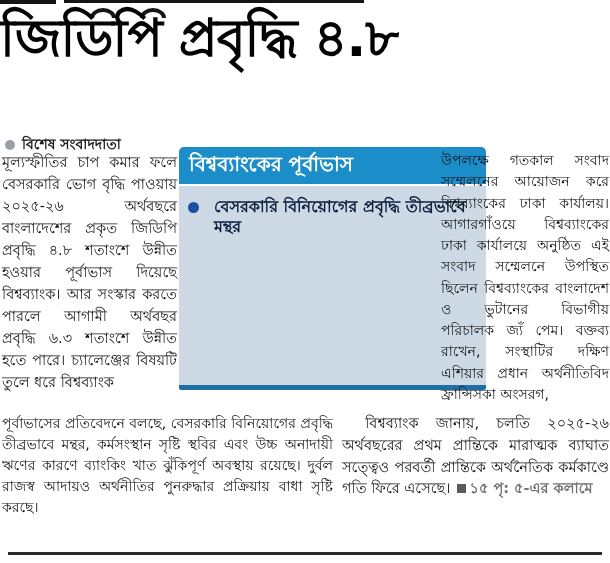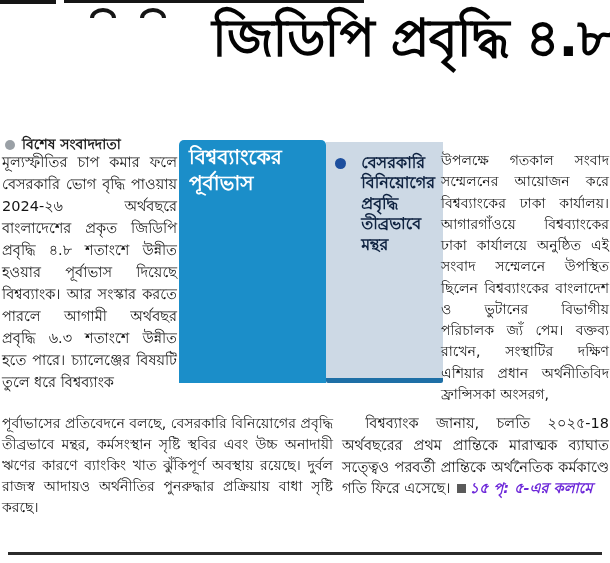--- a/index.html
+++ b/index.html
@@ -9,58 +9,58 @@
     font-family:"DejaVu Sans", sans-serif; color:#111; overflow:hidden;
   }
   
   .frag-bar-1 { position:absolute; left:0; top:0; width:56px; height:4px; background:#151515; }
   .frag-bar-2 { position:absolute; left:64px; top:0; width:300px; height:3px; background:#151515; }
   .frag-arc { position:absolute; top:8px; width:26px; height:10px; border:4px solid #151515;
     border-bottom:none; border-radius:13px 13px 0 0 / 10px 10px 0 0; background:transparent; }
   .frag-arc.a1 { left:90px; } .frag-arc.a2 { left:140px; }
 
   .headline {
-    position:absolute; top:10px; left:0; width:610px; text-align:right;
+    position:absolute; top:10px; left:0; width:610px; text-align:left;
     font-size:52px; line-height:1.1; font-weight:700; color:#030303; letter-spacing:-1px;
   }
   .byline {
     position:absolute; top:133px; left:5px; display:flex; align-items:center; gap:7px;
     font-size:14px; font-weight:700; color:#1c1c1c;
   }
   .byline-dot { width:10px; height:10px; border-radius:50%; background:#9aa0a6; flex:none; }
 
   .col { position:absolute; text-align:justify; color:#141414; }
   .col p { text-align:justify; }
   .col-left-narrow  { left:2px;   top:151px; width:175px; font-size:14.5px; line-height:1.52; }
   .col-right-narrow { left:441px; top:150px; width:168px; font-size:14px; line-height:1.52; }
   .col-left-wide    { left:2px;   top:413px; width:331px; font-size:14px; line-height:1.5; }
   .col-right-wide   { left:342px; top:413px; width:267px; font-size:14.5px; line-height:1.5; }
   .indent { text-indent:1.6em; }
 
   .infobox {
-    position:absolute; left:179px; top:140px; width:264px; height:243px;
-    display:flex; 
+    position:absolute; left:179px; top:147px; width:307px; height:243px;
+    display:flex; flex-direction:column;
   }
   .infobox-header {
     background:#1b8ec9; color:#ffffff; font-weight:700; font-size:20px;
     padding:4px 10px 7px 10px; border-radius:5px 5px 0 0; line-height:1.3;
   }
   .infobox-body {
     background:#cdd9e5; margin-top:2px; flex:1; padding:11px 8px 6px 9px;
     border-bottom:5px solid #1e6fa6; border-radius:0 0 2px 2px;
   }
   .infobox-item {
     display:flex; gap:15px; margin-bottom:11px;
     font-size:16px; font-weight:700; color:#0e2240; line-height:1.28;
   }
   .infobox-bullet { width:11px; height:11px; border-radius:50%; background:#1d4f9e; margin-top:5px; flex:none; }
 
   .jump-wrap { white-space:normal; }
   .jump-marker { display:inline-block; width:9px; height:9px; background:#5a5a5a; margin:0 4px 0 6px; }
-  .jump-note { font-weight:700; font-style:italic; color:#6d28d9; }
+  .jump-note { font-weight:700; color:#737373; }
 
   .bottom-rule { position:absolute; left:8px; top:552px; width:594px; border-top:3px solid #2b2b2b; }
 </style>
 </head>
 <body>
 
 <div class="page">
 
   <div class="frag-bar-1"></div>
   <div class="frag-bar-2"></div>
@@ -70,21 +70,21 @@
   <h1 class="headline">
     <span>জিডিপি প্রবৃদ্ধি ৪.৮</span><br>
   </h1>
 
   <div class="byline">
     <span class="byline-dot"></span>
     <span>বিশেষ সংবাদদাতা</span>
   </div>
 
   <div class="col col-left-narrow">
-    <p>মূল্যস্ফীতির চাপ কমার ফলে বেসরকারি ভোগ বৃদ্ধি পাওয়ায় 2024-২৬ অর্থবছরে বাংলাদেশের প্রকৃত জিডিপি প্রবৃদ্ধি ৪.৮ শতাংশে উন্নীত হওয়ার পূর্বাভাস দিয়েছে বিশ্বব্যাংক। আর সংস্কার করতে পারলে আগামী অর্থবছর প্রবৃদ্ধি ৬.৩ শতাংশে উন্নীত হতে পারে। চ্যালেঞ্জের বিষয়টি তুলে ধরে বিশ্বব্যাংক</p>
+    <p>মূল্যস্ফীতির চাপ কমার ফলে বেসরকারি ভোগ বৃদ্ধি পাওয়ায় ২০২৫-২৬ অর্থবছরে বাংলাদেশের প্রকৃত জিডিপি প্রবৃদ্ধি ৪.৮ শতাংশে উন্নীত হওয়ার পূর্বাভাস দিয়েছে বিশ্বব্যাংক। আর সংস্কার করতে পারলে আগামী অর্থবছর প্রবৃদ্ধি ৬.৩ শতাংশে উন্নীত হতে পারে। চ্যালেঞ্জের বিষয়টি তুলে ধরে বিশ্বব্যাংক</p>
   </div>
 
   <div class="infobox">
     <div class="infobox-header">বিশ্বব্যাংকের পূর্বাভাস</div>
     <div class="infobox-body">
       <div class="infobox-item">
         <span class="infobox-bullet"></span>
         <span>বেসরকারি বিনিয়োগের প্রবৃদ্ধি তীব্রভাবে মন্থর</span>
       </div>
     </div>
@@ -93,19 +93,19 @@
   <div class="col col-right-narrow">
     <p>উপলক্ষে গতকাল সংবাদ সম্মেলনের আয়োজন করে বিশ্বব্যাংকের ঢাকা কার্যালয়। আগারগাঁওয়ে বিশ্বব্যাংকের ঢাকা কার্যালয়ে অনুষ্ঠিত এই সংবাদ সম্মেলনে উপস্থিত ছিলেন বিশ্বব্যাংকের বাংলাদেশ ও ভুটানের বিভাগীয় পরিচালক জ্যঁ পেম। বক্তব্য রাখেন, সংস্থাটির দক্ষিণ এশিয়ার প্রধান অর্থনীতিবিদ ফ্রান্সিসকা অংসরগ,</p>
   </div>
 
   <div class="col col-left-wide">
     <p>পূর্বাভাসের প্রতিবেদনে বলছে, বেসরকারি বিনিয়োগের প্রবৃদ্ধি তীব্রভাবে মন্থর, কর্মসংস্থান সৃষ্টি স্থবির এবং উচ্চ অনাদায়ী ঋণের কারণে ব্যাংকিং খাত ঝুঁকিপূর্ণ অবস্থায় রয়েছে। দুর্বল রাজস্ব আদায়ও অর্থনীতির পুনরুদ্ধার প্রক্রিয়ায় বাধা সৃষ্টি করছে।</p>
   </div>
 
   <div class="col col-right-wide">
     <p class="indent jump-wrap">
-      <span>বিশ্বব্যাংক জানায়, চলতি ২০২৫-18 অর্থবছরের প্রথম প্রান্তিকে মারাত্মক ব্যাঘাত সত্ত্বেও পরবর্তী প্রান্তিকে অর্থনৈতিক কর্মকাণ্ডে গতি ফিরে এসেছে।</span><span class="jump-marker"></span><span class="jump-note">১৫ পৃ: ৫-এর কলামে</span>
+      <span>বিশ্বব্যাংক জানায়, চলতি ২০২৫-২৬ অর্থবছরের প্রথম প্রান্তিকে মারাত্মক ব্যাঘাত সত্ত্বেও পরবর্তী প্রান্তিকে অর্থনৈতিক কর্মকাণ্ডে গতি ফিরে এসেছে।</span><span class="jump-marker"></span><span class="jump-note">১৫ পৃ: ৫-এর কলামে</span>
     </p>
   </div>
 
   <div class="bottom-rule"></div>
 
 </div>
 
 </body></html>

